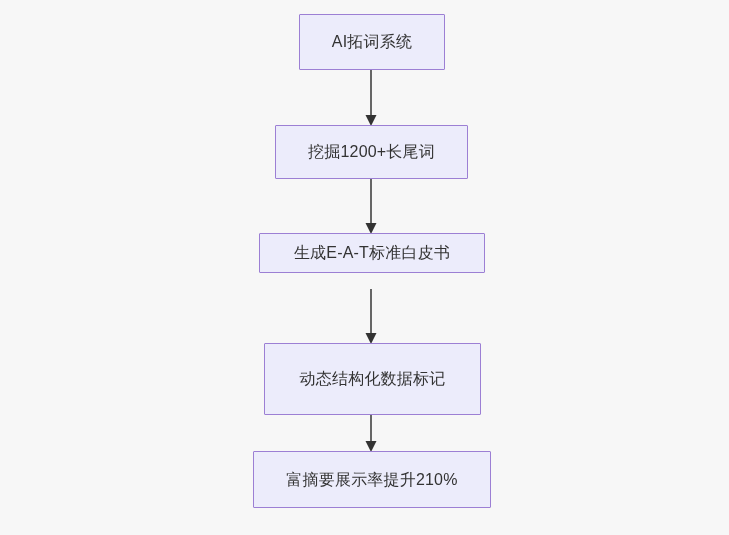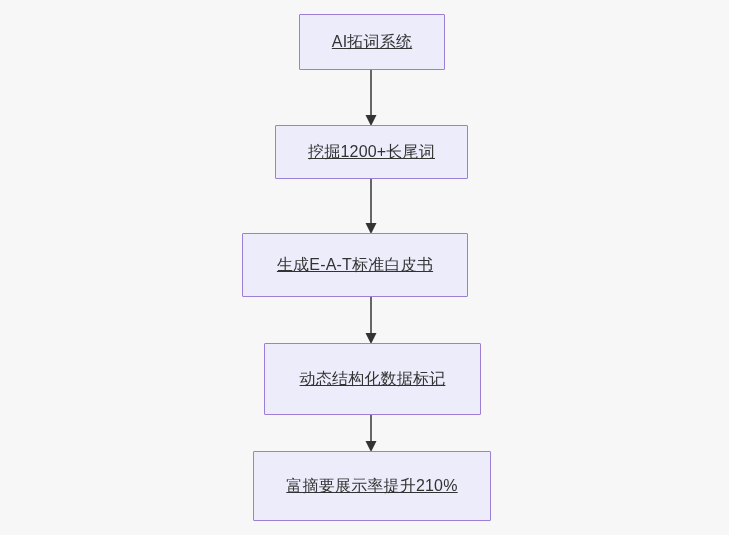--- a/index.html
+++ b/index.html
@@ -29,42 +29,41 @@
     justify-content: center;
     color: #333333;
     font-size: 16px;
     line-height: 1.2;
     letter-spacing: 0.2px;
     white-space: nowrap;
     z-index: 2;
   }
   .node-label {
     display: block;
-    text-decoration: underline;
   }
   .edge {
     position: absolute;
     z-index: 1;
     overflow: visible;
   }
   .edge-line {
     stroke: #666666;
     stroke-width: 2;
     fill: none;
   }
   .edge-head {
     fill: #333333;
   }
 
   
   #node-1 { left: 299px; top: 14px;  width: 146px; height: 56px; }
   #node-2 { left: 275px; top: 125px; width: 193px; height: 54px; text-align: right; }
-  #node-3 { left: 242px; top: 233px; width: 226px; height: 64px; }
+  #node-3 { left: 259px; top: 233px; width: 226px; height: 40px; }
   #node-4 { left: 264px; top: 343px; width: 217px; height: 72px; }
-  #node-5 { left: 253px; top: 451px; width: 238px; height: 70px; }
+  #node-5 { left: 253px; top: 451px; width: 238px; height: 57px; }
 
   
   #edge-1 { left: 361px; top: 70px;  width: 20px; height: 56px; }
   #edge-2 { left: 361px; top: 179px; width: 20px; height: 55px; }
   #edge-3 { left: 361px; top: 289px; width: 20px; height: 55px; }
   #edge-4 { left: 361px; top: 397px; width: 20px; height: 55px; }
 </style>
 </head>
 <body>
 

